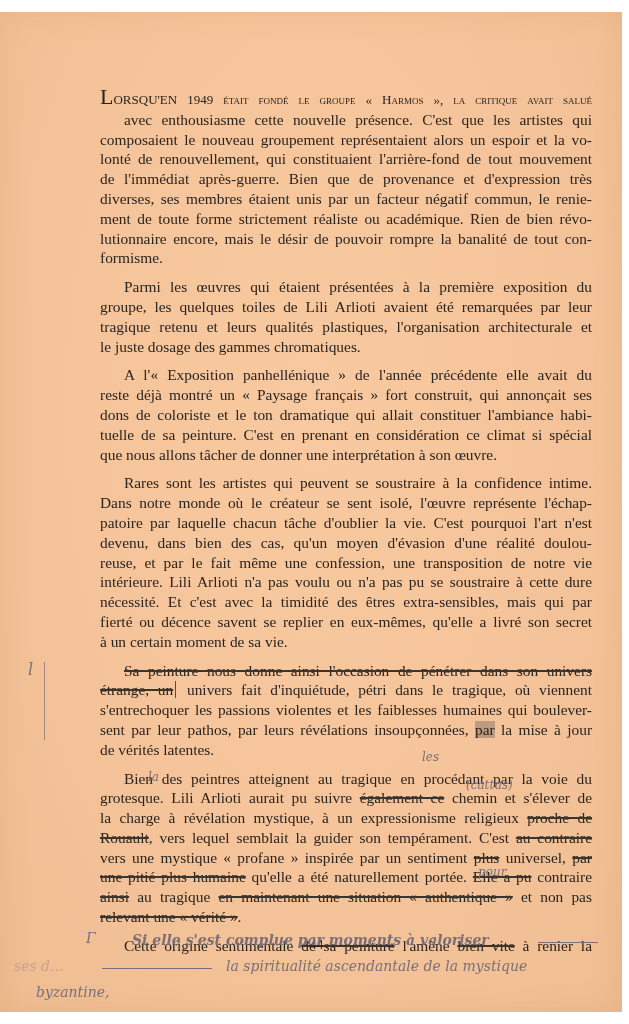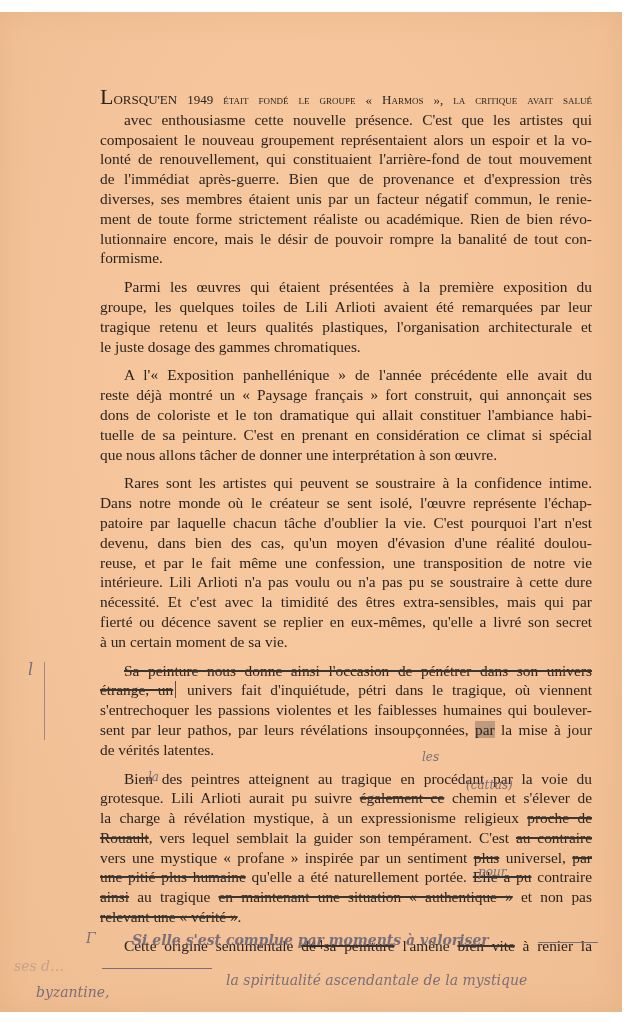--- a/index.html
+++ b/index.html
@@ -115,15 +115,15 @@
   <span class="hand small" style="left:138px; top:758px;margin-left:10px;">la</span>
   <span class="hand small" style="left:478px; top:812px;margin-top:41px;">pour</span>
 
   <div class="pagenum">44</div>
 
   <span class="hand" style="left:86px; top:918px;">Γ</span>
   <span class="hand" style="left:132px; top:920px;font-weight:bold;">Si elle s'est complue par moments à valoriser</span>
   <span class="dash" style="position:absolute; left:532px; top:930px; width:60px;"></span>
   <span class="hand" style="left:14px; top:946px; opacity:0.35;">ses d…</span>
   <span class="dash" style="position:absolute; left:96px; top:956px; width:110px;"></span>
-  <span class="hand" style="left:226px; top:946px;margin-top:14px;">la spiritualité ascendantale de la mystique</span>
+  <span class="hand" style="left:226px; top:946px;">la spiritualité ascendantale de la mystique</span>
   <span class="hand" style="left:36px; top:972px;">byzantine,</span>
 </div>
 
 </body></html>

